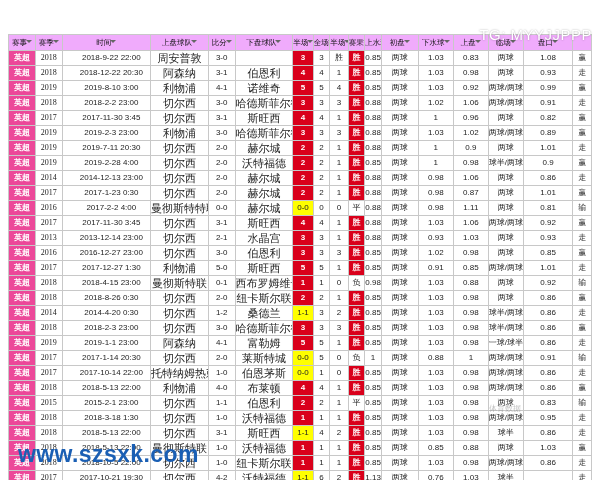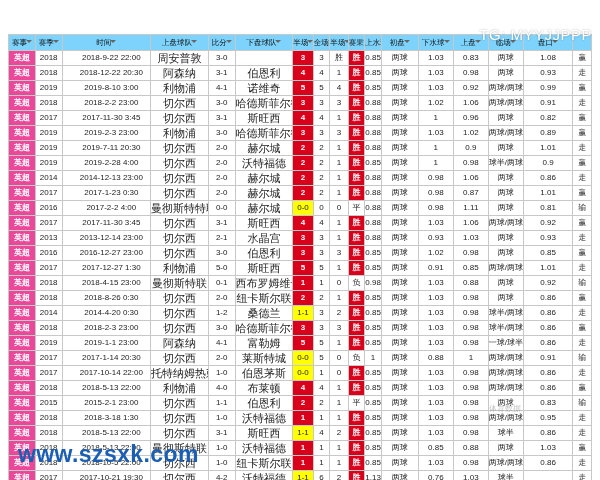--- a/index.html
+++ b/index.html
@@ -38,21 +38,21 @@
     border:1px solid #c8c8c8;
     padding:0;
     height:14px;
     line-height:14px;
     text-align:center;
     white-space:nowrap;
     overflow:hidden;
     color:#222;
   }
   thead th{
-    background:#7dd3fc;
+    background:#f0abfc;
     font-size:7.5px;
     font-weight:normal;
     color:#111;
     height:15px;
     line-height:15px;
   }
   thead th .cap{position:relative;display:inline-block;padding-right:5px;}
   thead th .cap::after{
     content:"";
     position:absolute;right:0;top:5px;
@@ -73,21 +73,21 @@
   col.c9{width:16px}
   col.c10{width:16px}
   col.c11{width:36px}
   col.c12{width:34px}
   col.c13{width:34px}
   col.c14{width:34px}
   col.c15{width:48px}
   col.c16{width:18px}
 
   td.league{background:#ec4899;color:#ffffff;font-weight:bold;font-size:8px;}
-  td.season{color:#222;}
+  td.season{color:#222;font-family:Liberation Serif, serif;}
   td.time{font-size:8px;padding-left:10px;}
   td.team{font-size:11px;text-align:center;}
   td.score{font-size:8px;}
   td.hand{background:#d9001b;color:#ffffff;font-size:8px;font-weight:bold;}
   td.hand.yellow{background:#ffff00;color:#222;font-weight:normal;}
   td.num{font-size:8px;}
   td.res{background:#d9001b;color:#ffffff;font-weight:bold;font-size:8px;}
   td.res.win{background:#d9001b;}
   td.res.draw{background:#ffffff;color:#222;font-weight:normal;}
   td.res.lose{background:#ffffff;color:#222;font-weight:normal;}

